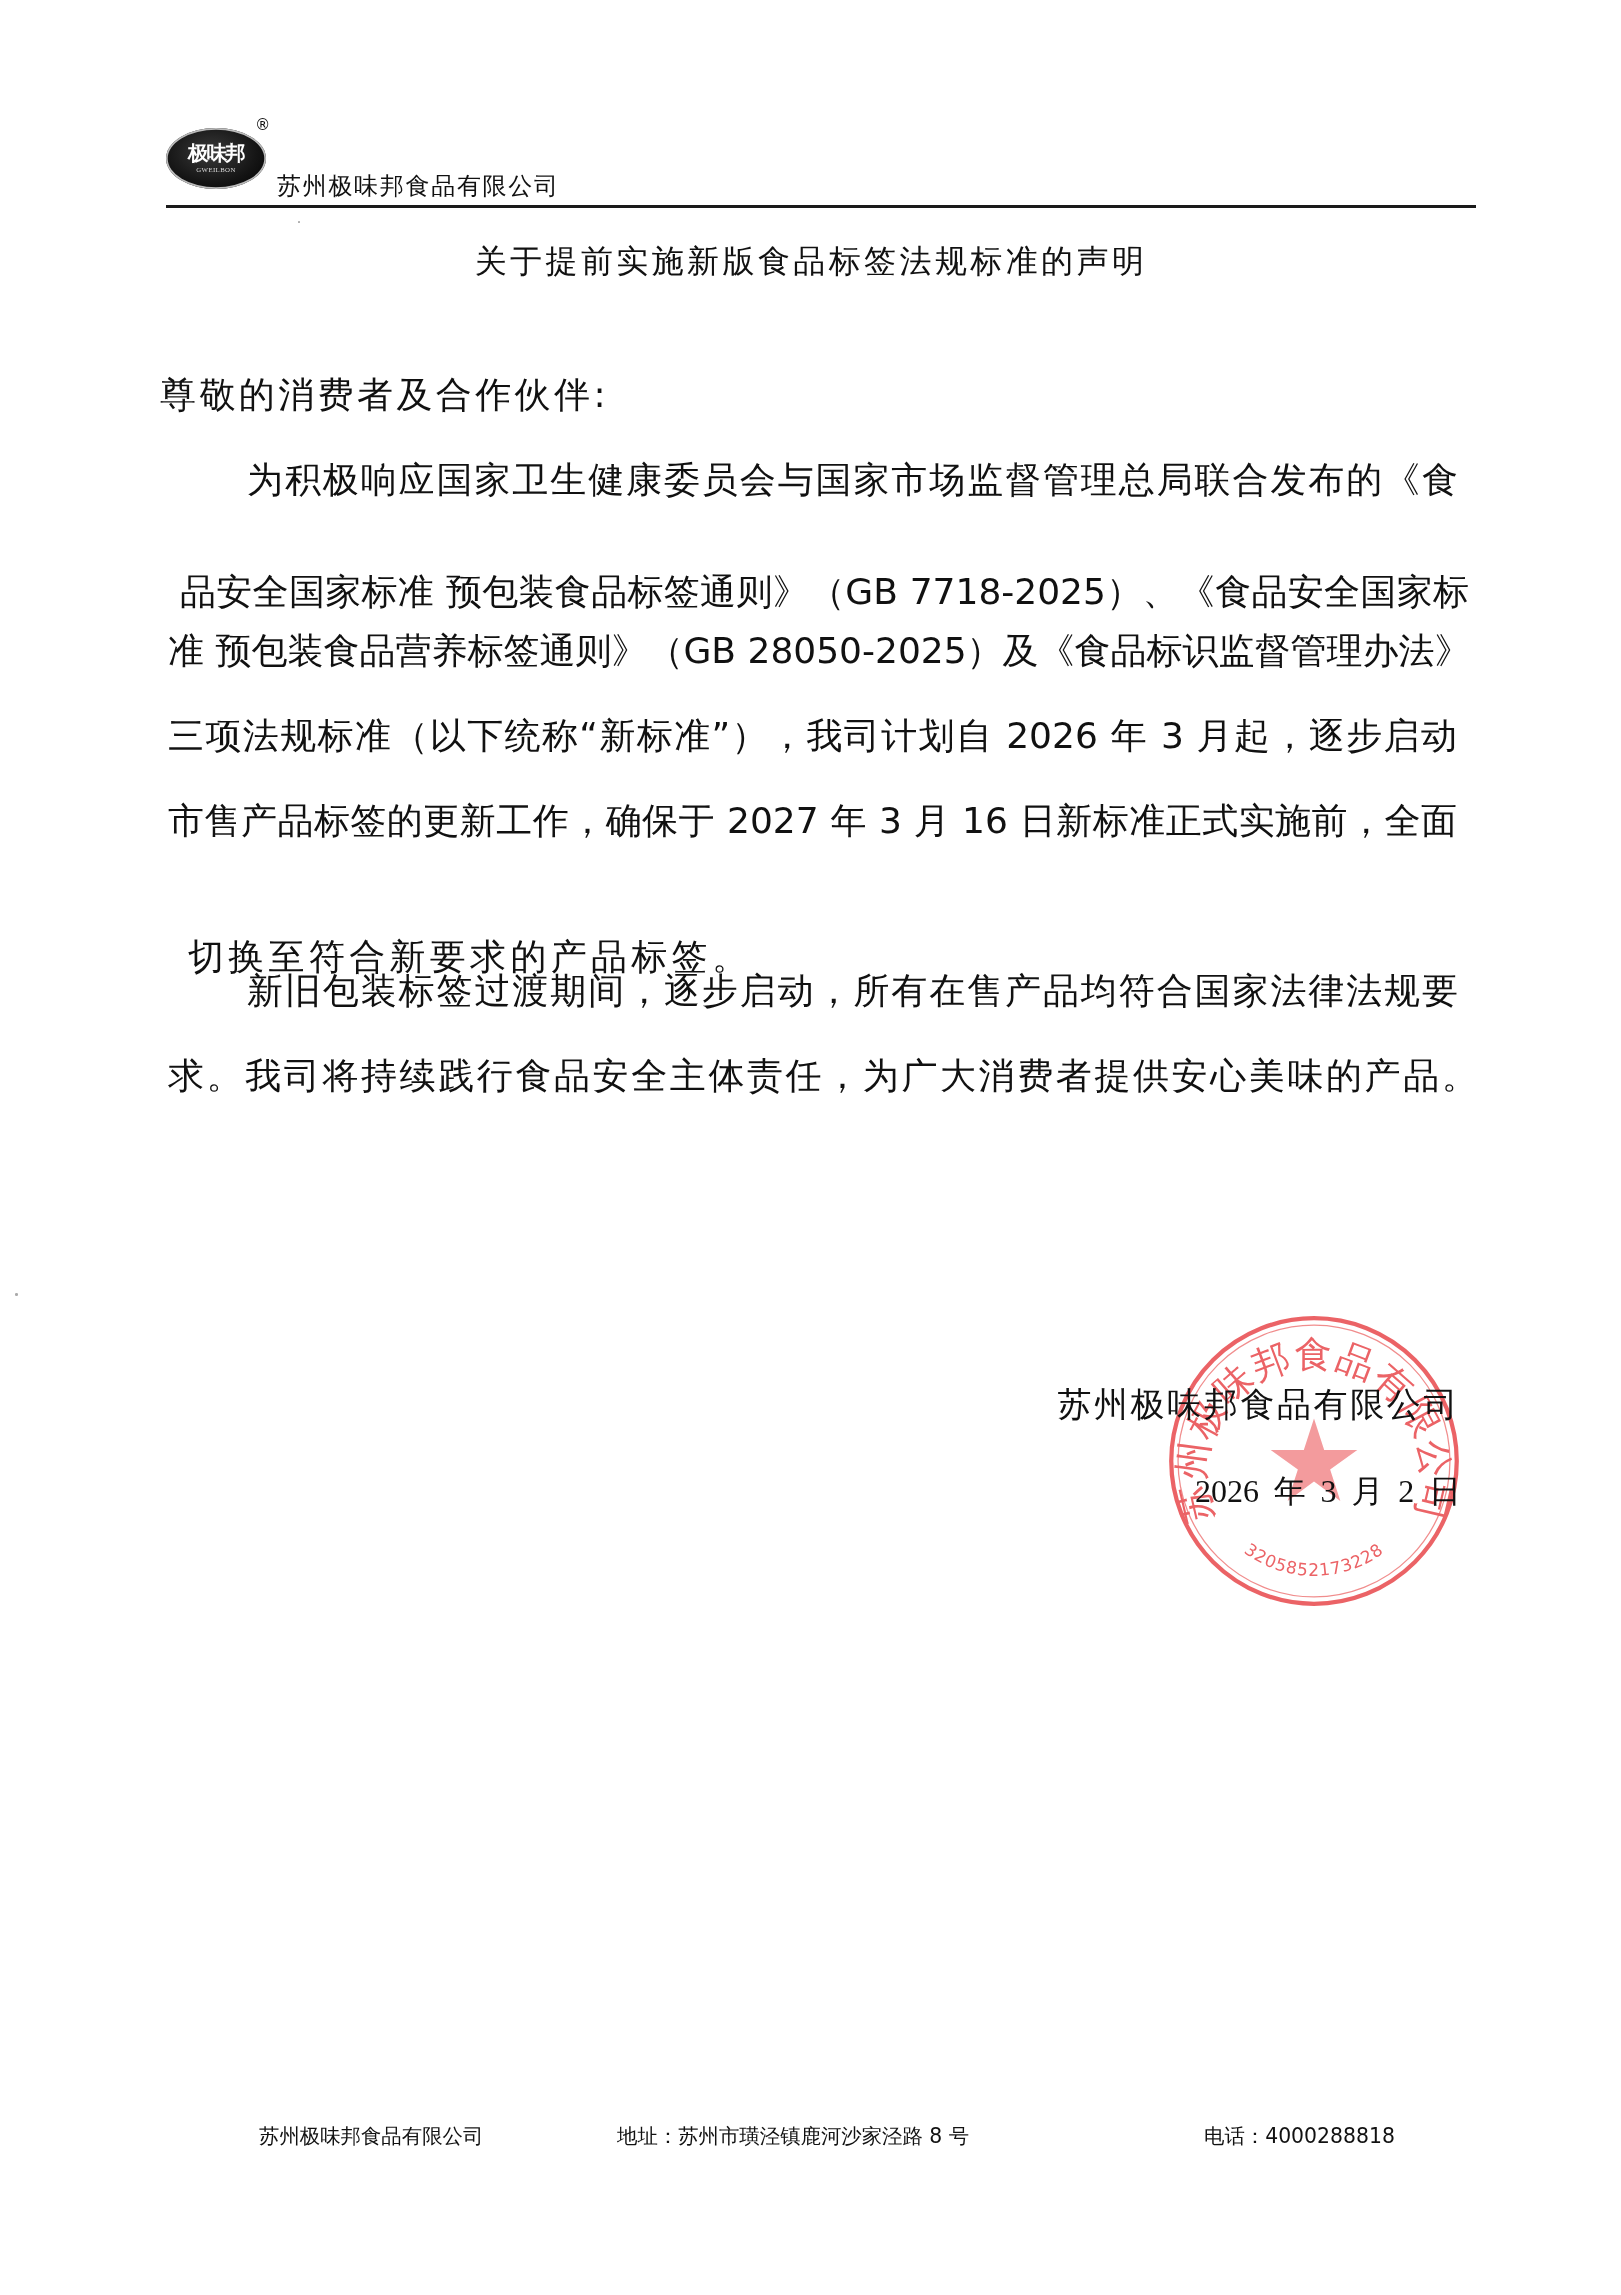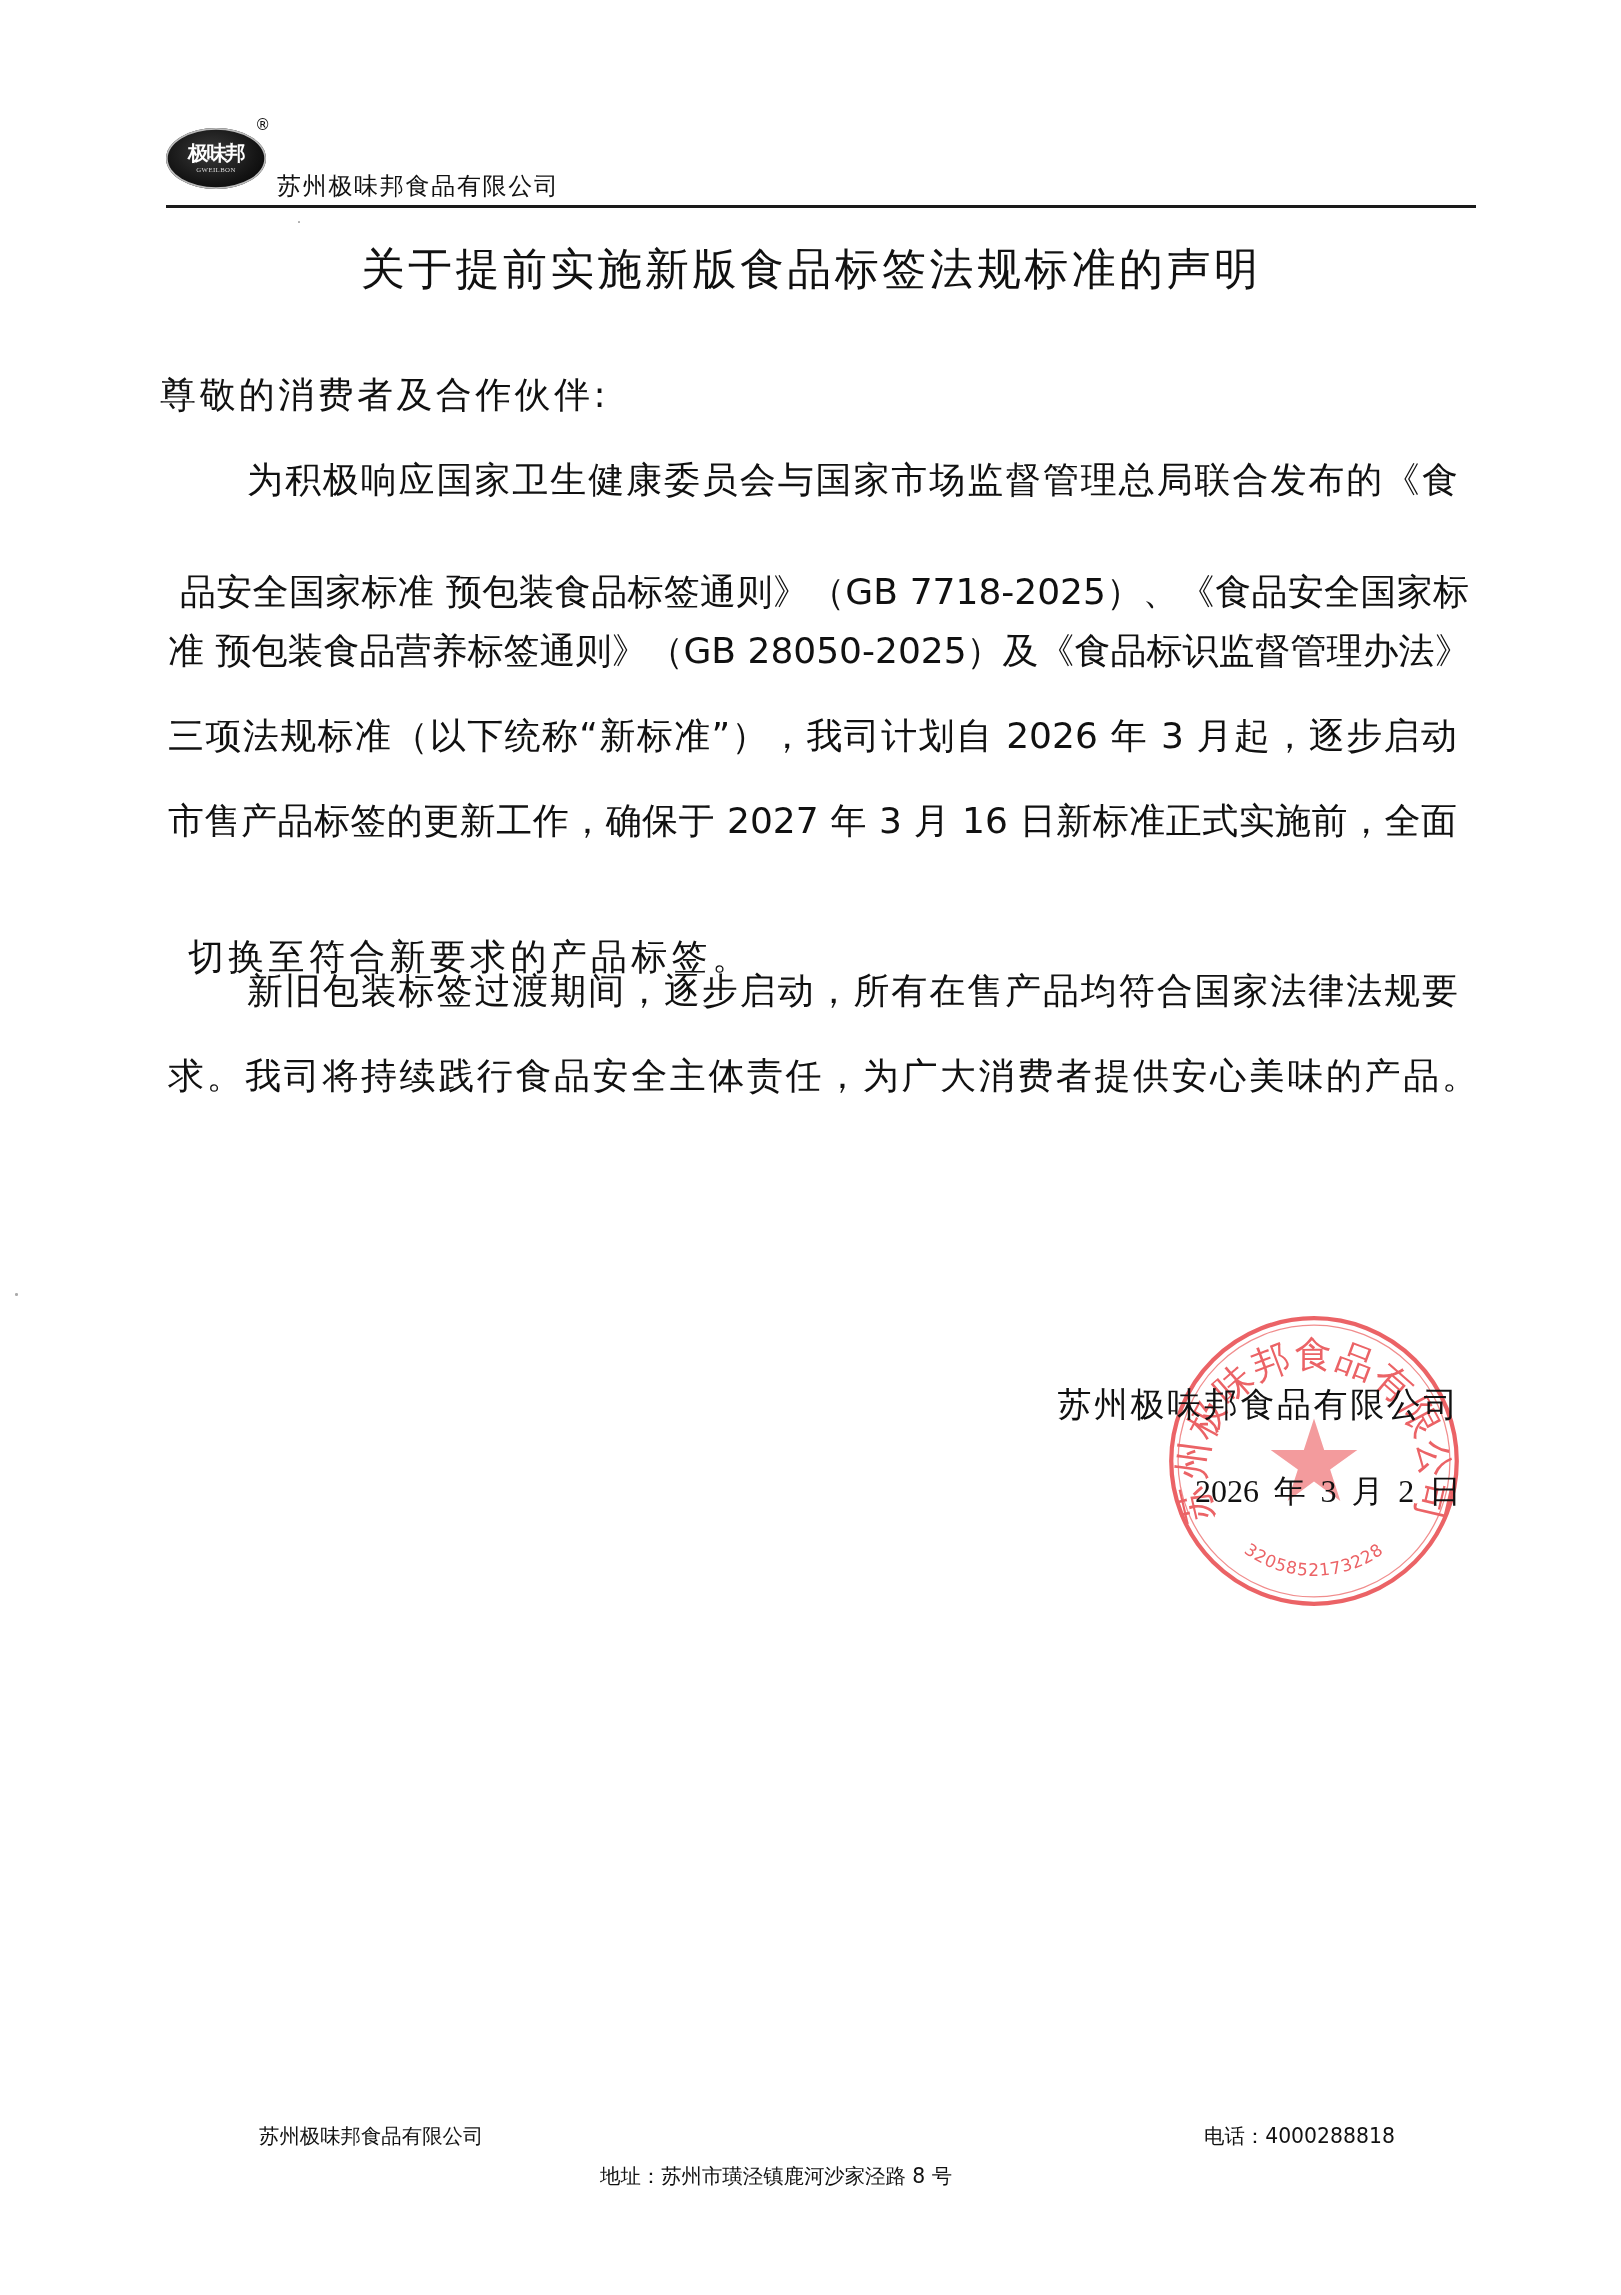--- a/index.html
+++ b/index.html
@@ -17,21 +17,21 @@
     .logo-en { color: #ddd; font-family: "Liberation Serif", serif; font-size: 6.8px;
                letter-spacing: 0.4px; line-height: 8.5px; margin-top: 1.7px; }
     .reg-mark { left: 255px; top: 116px; font-family: "DejaVu Sans", sans-serif;
                 font-size: 15.3px; color: #111; }
     .header-company { left: 277px; top: 170px; font-family: "DejaVu Sans", sans-serif;
                       font-size: 24px; letter-spacing: 1.7px; color: #111; }
     .header-rule { left: 166px; top: 205px; width: 1310px; height: 2.6px; background: #1a1a1a; }
 
     
     .title { left: 0; top: 240px; width: 1622px; text-align: center;
-             font-family: "DejaVu Sans", sans-serif; font-size: 44px; letter-spacing: 3.4px;
+             font-family: "DejaVu Sans", sans-serif; font-size: 32px; letter-spacing: 3.4px;
              color: #111; }
 
     
     .salutation { left: 160px; top: 371px; font-size: 36px; letter-spacing: 3.4px;
                   font-family: "DejaVu Sans", sans-serif; }
     .body-line { left: 168px; width: 1289px; font-size: 36px; line-height: 41px;
                  font-family: "DejaVu Sans", sans-serif; text-align: justify;
                  text-align-last: justify; white-space: nowrap; }
     .body-line.indent { left: 247px; width: 1211px; }
     .body-line.last { text-align-last: left; letter-spacing: 4.3px; }
@@ -41,21 +41,21 @@
                    font-family: "DejaVu Sans", sans-serif; font-size: 34px; letter-spacing: 2.6px; z-index: 3; }
     .sig-date { left: 1174px; top: 1470px; width: 287px; text-align: right;
                 font-family: "Liberation Serif", serif; font-size: 32px; word-spacing: 6.8px; z-index: 3; }
 
     
     .seal { left: 1167px; top: 1314px; width: 294px; height: 294px; z-index: 2; opacity: 0.85; }
 
     
     .footer-item { top: 2122px; font-family: "DejaVu Sans", sans-serif; font-size: 20.4px; color: #111; }
     .footer-company { left: 259px; }
-    .footer-address { left: 600px; margin-top: 40px; }
+    .footer-address { left: 617px; }
     .footer-phone { left: 1204px; }
 
     .scan-dot { width: 2.6px; height: 2.6px; background: #aaa; border-radius: 50%; }
   </style>
 </head>
 <body>
 
 <div class="abs logo">
   <span class="logo-cn">极味邦</span>
   <span class="logo-en">GWEILBON</span>

